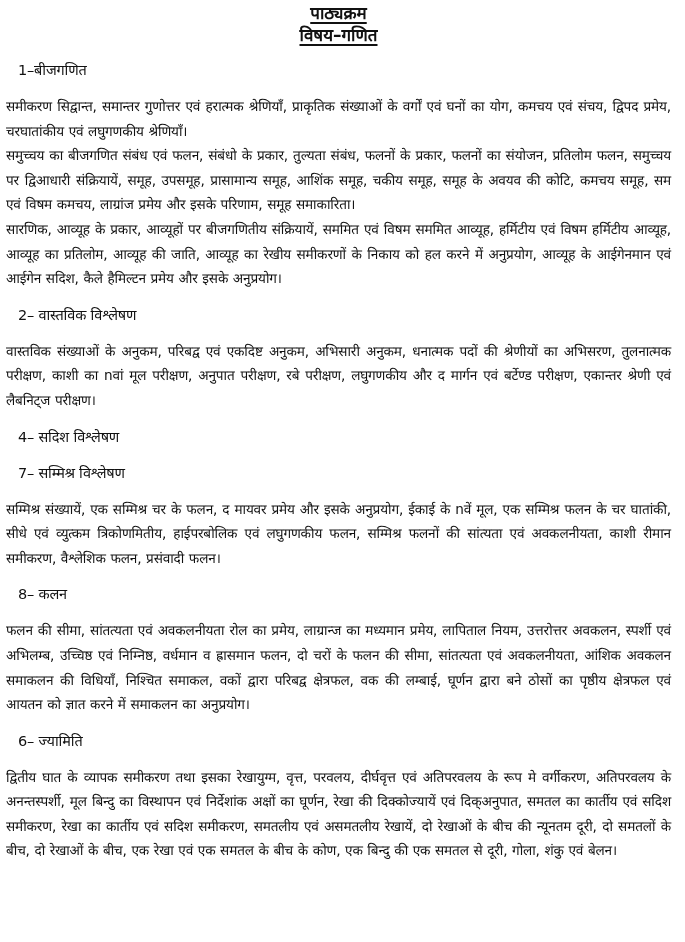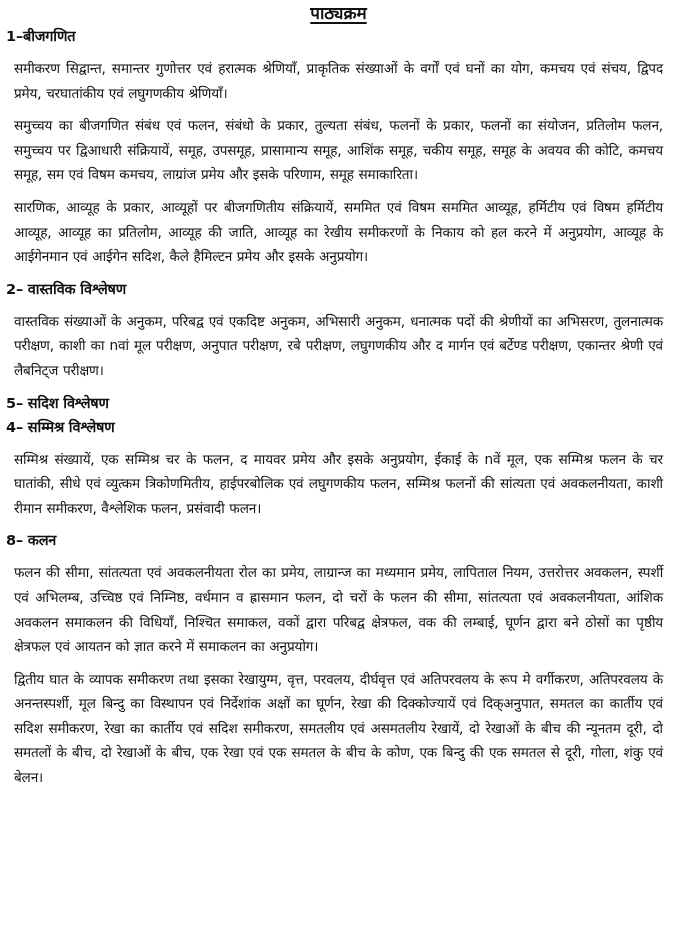--- a/index.html
+++ b/index.html
@@ -42,64 +42,66 @@
     }
     .doc-subtitle span {
       text-decoration: underline;
       text-underline-offset: 3px;
       text-decoration-thickness: 1.5px;
     }
     .section {
       margin: 0;
     }
     .section-heading {
-      font-weight: bold;
+      font-weight: normal;
       font-size: 14.5px;
       line-height: 24px;
-      margin: 0;
+      margin: 12px;
       letter-spacing: -0.2px;
     }
     .para {
       font-size: 13.6px;
       line-height: 24.6px;
-      margin: 8px;
+      margin: 0;
       text-align: justify;
       letter-spacing: -0.15px;
       word-spacing: 0.5px;
     }
   </style>
 </head>
 <body>
 
 <div class="page">
   <h1 class="doc-title"><span>पाठ्यक्रम</span></h1>
+  <h2 class="doc-subtitle"><span>विषय–गणित</span></h2>
 
   <div class="section">
     <div class="section-heading">1–बीजगणित</div>
     <p class="para">समीकरण सिद्वान्त, समान्तर गुणोत्तर एवं हरात्मक श्रेणियॉं, प्राकृतिक संख्याओं के वर्गों एवं घनों का योग, कमचय एवं संचय, द्विपद प्रमेय, चरघातांकीय एवं लघुगणकीय श्रेणियॉं।</p>
     <p class="para">समुच्चय का बीजगणित संबंध एवं फलन, संबंधो के प्रकार, तुल्यता संबंध, फलनों के प्रकार, फलनों का संयोजन, प्रतिलोम फलन, समुच्चय पर द्विआधारी संक्रियायें, समूह, उपसमूह, प्रासामान्य समूह, आशिंक समूह, चकीय समूह, समूह के अवयव की कोटि, कमचय समूह, सम एवं विषम कमचय, लाग्रांज प्रमेय और इसके परिणाम, समूह समाकारिता।</p>
     <p class="para">सारणिक, आव्यूह के प्रकार, आव्यूहों पर बीजगणितीय संक्रियायें, सममित एवं विषम सममित आव्यूह, हर्मिटीय एवं विषम हर्मिटीय आव्यूह, आव्यूह का प्रतिलोम, आव्यूह की जाति, आव्यूह का रेखीय समीकरणों के निकाय को हल करने में अनुप्रयोग, आव्यूह के आईगेनमान एवं आईगेन सदिश, कैले हैमिल्टन प्रमेय और इसके अनुप्रयोग।</p>
   </div>
 
   <div class="section">
     <div class="section-heading">2– वास्तविक  विश्लेषण</div>
     <p class="para">वास्तविक संख्याओं के अनुकम, परिबद्व एवं एकदिष्ट अनुकम, अभिसारी अनुकम, धनात्मक पदों की श्रेणीयों का अभिसरण, तुलनात्मक परीक्षण, काशी का nवां मूल परीक्षण, अनुपात परीक्षण, रबे परीक्षण, लघुगणकीय और द मार्गन एवं बर्टेण्ड परीक्षण, एकान्तर श्रेणी एवं लैबनिट्ज परीक्षण।</p>
   </div>
 
   <div class="section">
-    <div class="section-heading">5– सदिश विश्लेषण</div>
+    <div class="section-heading">4– सदिश विश्लेषण</div>
   </div>
 
   <div class="section">
-    <div class="section-heading">4– सम्मिश्र विश्लेषण</div>
+    <div class="section-heading">7– सम्मिश्र विश्लेषण</div>
     <p class="para">सम्मिश्र संख्यायें, एक सम्मिश्र चर के फलन, द मायवर प्रमेय और इसके अनुप्रयोग, ईकाई के nवें मूल, एक सम्मिश्र फलन के चर घातांकी, सीधे एवं व्युत्कम त्रिकोणमितीय, हाईपरबोलिक एवं लघुगणकीय फलन, सम्मिश्र फलनों की सांत्यता एवं अवकलनीयता, काशी रीमान समीकरण, वैश्लेशिक फलन, प्रसंवादी फलन।</p>
   </div>
 
   <div class="section">
     <div class="section-heading">8– कलन</div>
     <p class="para">फलन की सीमा, सांतत्यता एवं अवकलनीयता रोल का प्रमेय, लाग्रान्ज का मध्यमान प्रमेय, लापिताल नियम, उत्तरोत्तर अवकलन, स्पर्शी एवं अभिलम्ब, उच्चिष्ठ एवं निम्निष्ठ, वर्धमान व ह्रासमान फलन, दो चरों के फलन की सीमा, सांतत्यता एवं अवकलनीयता, आंशिक अवकलन समाकलन की विधियॉं, निश्चित समाकल, वकों द्वारा परिबद्व क्षेत्रफल, वक की लम्बाई, घूर्णन द्वारा बने ठोसों का पृष्ठीय क्षेत्रफल एवं आयतन को ज्ञात करने में समाकलन का अनुप्रयोग।</p>
   </div>
 
   <div class="section">
+    <div class="section-heading">6– ज्यामिति</div>
     <p class="para">द्वितीय घात के व्यापक समीकरण तथा इसका रेखायुग्म, वृत्त, परवलय, दीर्घवृत्त एवं अतिपरवलय के रूप मे वर्गीकरण, अतिपरवलय के अनन्तस्पर्शी, मूल बिन्दु का विस्थापन एवं निर्देशांक अक्षों का घूर्णन, रेखा की दिक्कोज्यायें एवं दिक्अनुपात, समतल का कार्तीय एवं सदिश समीकरण, रेखा का कार्तीय एवं सदिश समीकरण, समतलीय एवं असमतलीय रेखायें, दो रेखाओं के बीच की न्यूनतम दूरी, दो समतलों के बीच, दो रेखाओं के बीच, एक रेखा एवं एक समतल के बीच के कोण, एक बिन्दु की एक समतल से दूरी, गोला, शंकु एवं बेलन।</p>
   </div>
 
 </div>
 
 </body></html>

